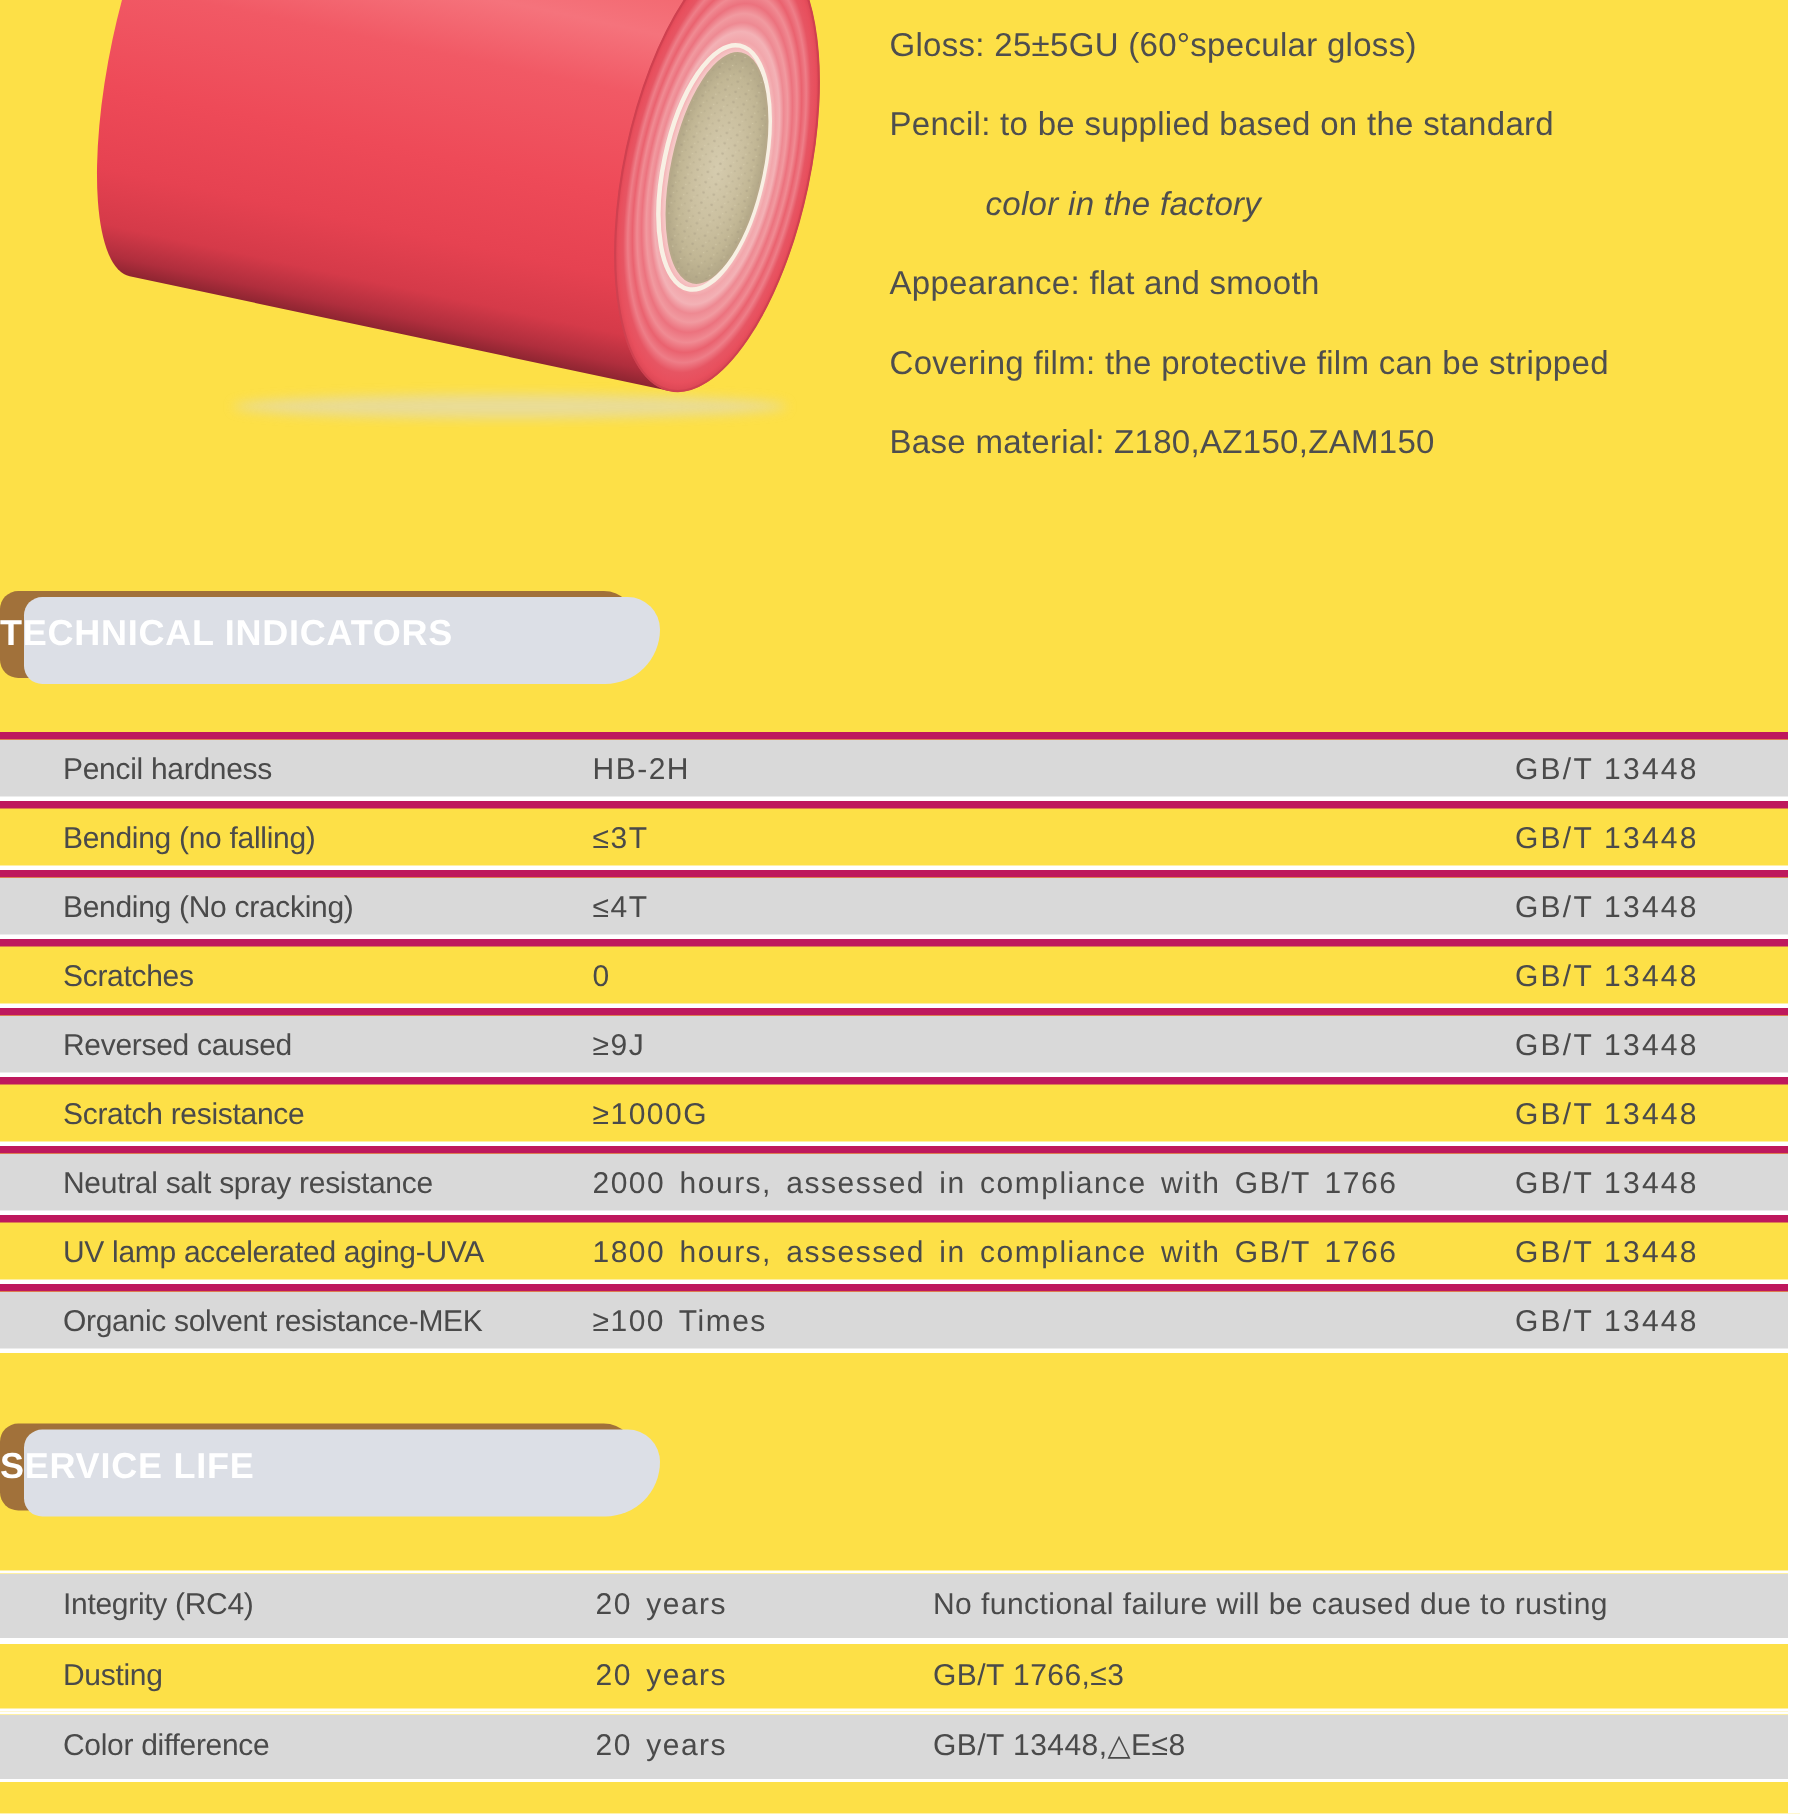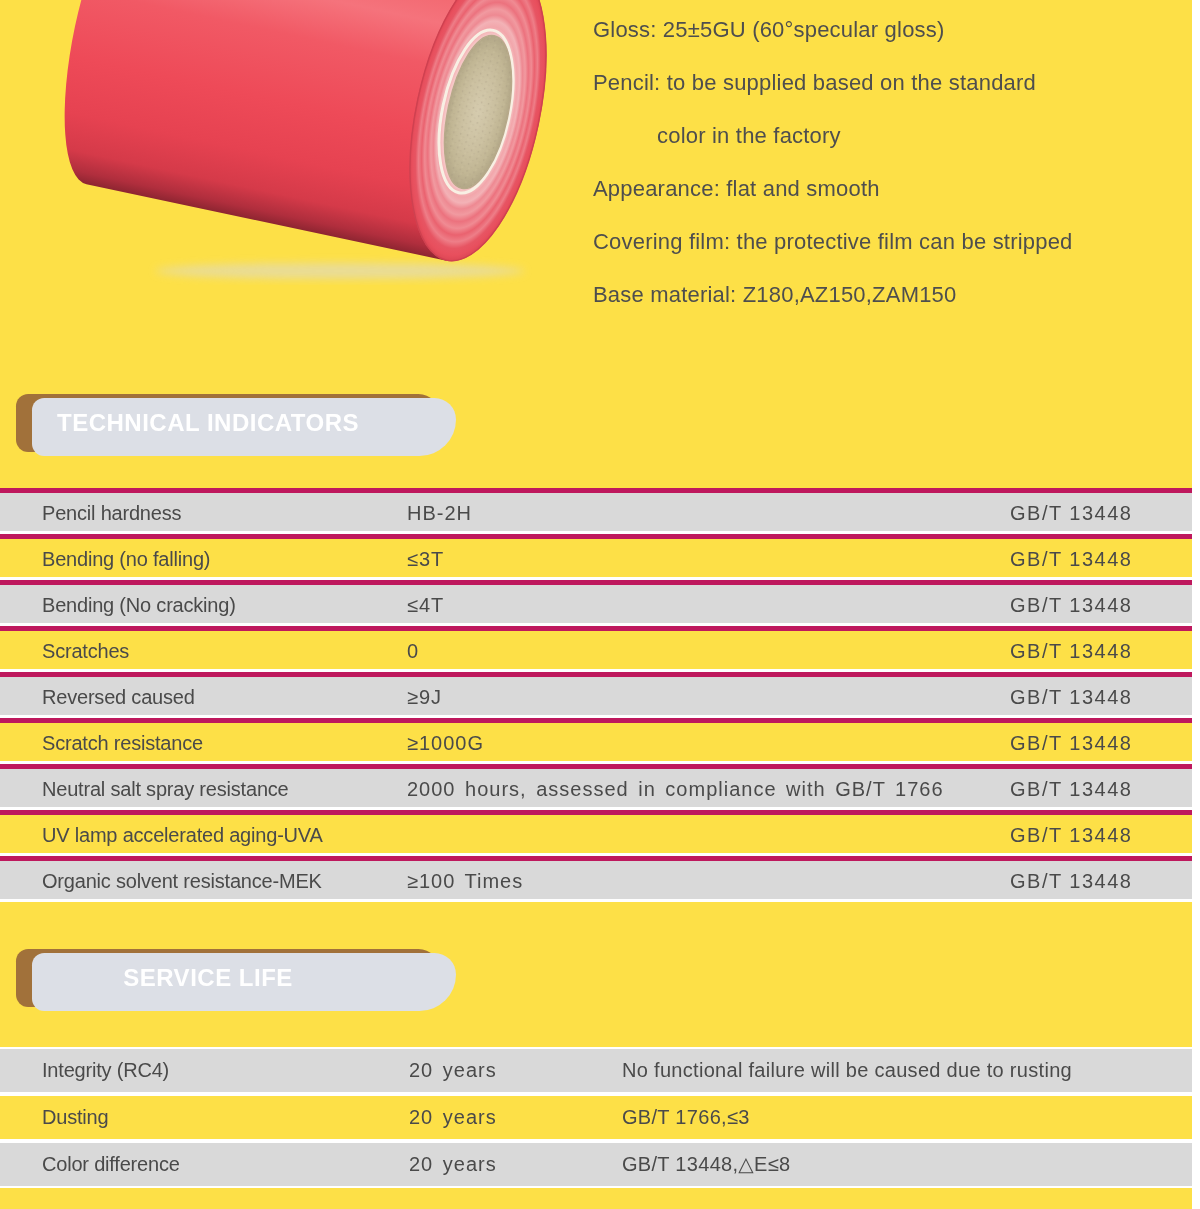--- a/index.html
+++ b/index.html
@@ -5,46 +5,46 @@
   html,body{margin:0;padding:0;background:#fff;}
   .page{
     position:relative;width:1192px;height:1209px;overflow:hidden;background:#fde047;
     font-family:"Liberation Sans","DejaVu Sans",sans-serif;color:#4a4a4a;
   }
   
   .coil{position:absolute;left:30px;top:-75px;width:560px;height:360px;}
   
   .specs{position:absolute;left:593px;top:3px;}
   .spec-line{height:53px;line-height:53px;font-size:22px;color:#4e4e4e;letter-spacing:.2px;white-space:nowrap;}
-  .spec-line.indent{padding-left:64px;}
+  .spec-line.indent{padding-left:64px;font-style:italic;}
   
   .banner{
     position:absolute;left:0;width:424px;height:58px;line-height:58px;z-index:0;
     background:#a1713a;border-radius:26px 46px 78px 26px;
     color:#ffffff;font-weight:bold;font-size:24px;letter-spacing:.5px;
-    text-align:center;box-sizing:border-box;padding-right:40px;white-space:nowrap;margin-left:16px;
+    text-align:left;box-sizing:border-box;padding-right:40px;white-space:nowrap;
   }
   .banner::before{
     content:"";position:absolute;inset:0;z-index:-1;
     transform:translate(16px,4px);
     background:#dcdfe6;border-radius:inherit;
   }
   .banner-technical{top:394px;}
   .banner-service{top:949px;}
   
   .table{position:absolute;left:0;width:1200px;}
   .table-technical{top:488px;}
   .table-service{top:1047px;}
   .trow{position:relative;height:46px;box-sizing:border-box;border-top:5px solid #be185d;border-bottom:3px solid #fff;}
   .table-service .trow{height:47px;border-top:2px solid #fff;border-bottom:2px solid #fff;text-align:right;}
   .trow.shaded{background:#d9d9d9;background-clip:padding-box;}
   .trow span{position:absolute;top:0;line-height:40px;font-size:20px;color:#4a4a4a;white-space:nowrap;}
   .table-service .trow span{line-height:43px;}
   .c1{left:42px;letter-spacing:-.2px;}
-  .c2{left:395px;letter-spacing:1px;word-spacing:3px;margin-left:12px;}
+  .c2{left:395px;letter-spacing:1px;word-spacing:3px;}
   .table-service .c2{left:397px;}
   .c3{left:1010px;letter-spacing:1.5px;}
   .table-service .c3{left:622px;letter-spacing:.3px;}
 </style>
 </head>
 <body>
 
 <div class="page">
 
   <svg class="coil" viewBox="0 0 560 360" xmlns="http://www.w3.org/2000/svg" aria-hidden="true">
@@ -152,20 +152,21 @@
       <span class="c2">≥1000G</span>
       <span class="c3">GB/T 13448</span>
     </div>
     <div class="trow shaded">
       <span class="c1">Neutral salt spray resistance</span>
       <span class="c2">2000 hours, assessed in compliance with GB/T 1766</span>
       <span class="c3">GB/T 13448</span>
     </div>
     <div class="trow">
       <span class="c1">UV lamp accelerated aging-UVA</span>
+      <span class="c2">1800 hours, assessed in compliance with GB/T 1766</span>
       <span class="c3">GB/T 13448</span>
     </div>
     <div class="trow shaded">
       <span class="c1">Organic solvent resistance-MEK</span>
       <span class="c2">≥100 Times</span>
       <span class="c3">GB/T 13448</span>
     </div>
   </div>
 
   <div class="banner banner-service">

